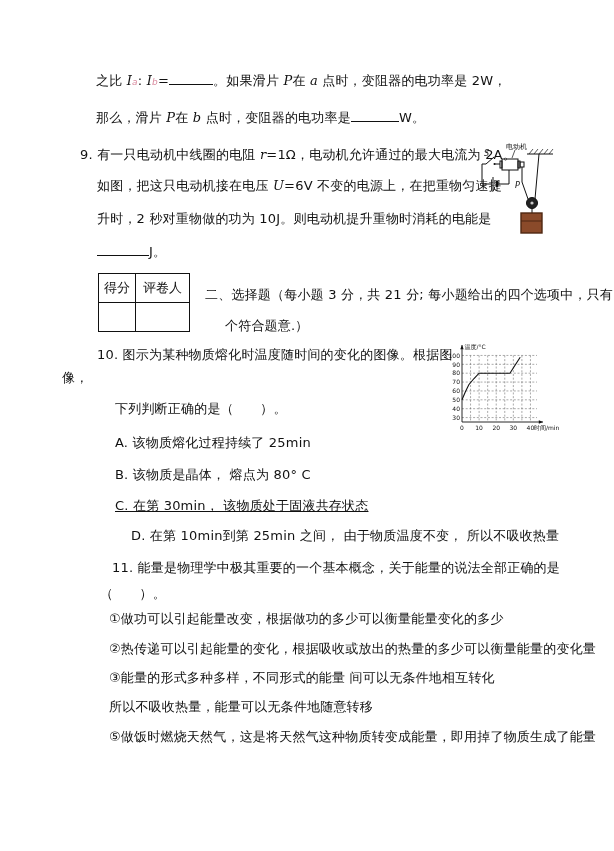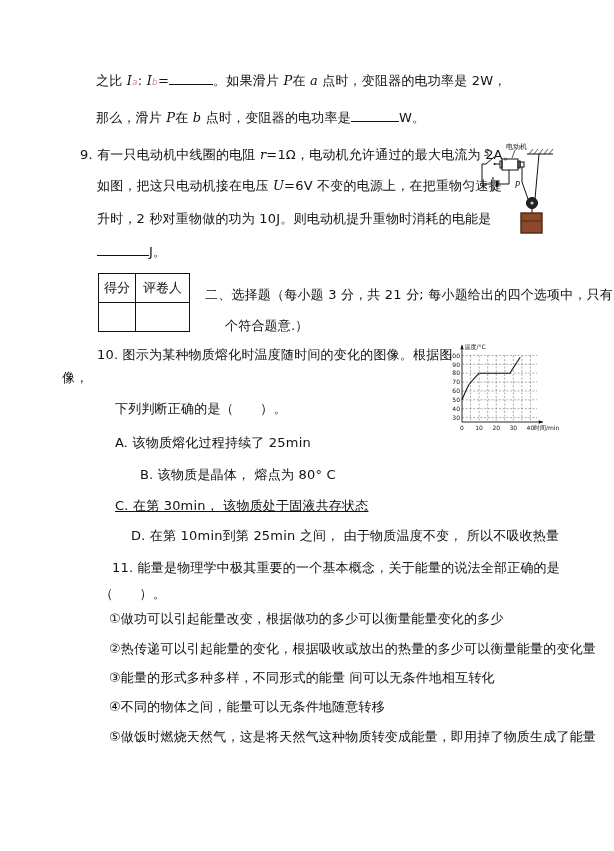--- a/index.html
+++ b/index.html
@@ -116,21 +116,21 @@
   </tbody>
     </table>
 
   <div class="line" style="left:205px; top:286px;">二、选择题（每小题 3 分，共 21 分; 每小题给出的四个选项中，只有</div>
   <div class="line" style="left:225px; top:317px;">个符合题意.）</div>
 
   <div class="line" style="left:97px; top:346px;text-align:right;">10.  图示为某种物质熔化时温度随时间的变化的图像。根据图</div>
   <div class="line" style="left:62px; top:369px;">像，</div>
   <div class="line" style="left:115px; top:400px;">下列判断正确的是（　　）。</div>
   <div class="line" style="left:115px; top:434px;">A. 该物质熔化过程持续了 25min</div>
-  <div class="line" style="left:115px; top:466px;margin-left:25px;">B. 该物质是晶体， 熔点为 80° C</div>
+  <div class="line" style="left:115px; top:466px;">B. 该物质是晶体， 熔点为 80° C</div>
   <div class="line" style="left:115px; top:497px;text-decoration:underline;">C. 在第 30min， 该物质处于固液共存状态</div>
   <div class="line" style="left:131px; top:527px;">D. 在第 10min到第 25min 之间， 由于物质温度不变， 所以不吸收热量</div>
 
   <svg id="melt-chart" style="left:447px; top:341px;" width="112" height="100" viewBox="0 0 112 100">
       <line x1="23.555555555555557" y1="14.4375" x2="23.555555555555557" y2="81" class="grid-line"></line>
       <line x1="32.111111111111114" y1="14.4375" x2="32.111111111111114" y2="81" class="grid-line"></line>
       <line x1="40.666666666666664" y1="14.4375" x2="40.666666666666664" y2="81" class="grid-line"></line>
       <line x1="49.22222222222222" y1="14.4375" x2="49.22222222222222" y2="81" class="grid-line"></line>
       <line x1="57.77777777777778" y1="14.4375" x2="57.77777777777778" y2="81" class="grid-line"></line>
       <line x1="66.33333333333333" y1="14.4375" x2="66.33333333333333" y2="81" class="grid-line"></line>
@@ -164,16 +164,16 @@
       <text x="17.5" y="8" class="axis-title">温度/°C</text>
       <text x="87" y="89" class="axis-title">时间/min</text>
       <polyline points="15.0,58.8 18.4,50.8 21.8,43.7 27.0,37.5 32.1,32.2 62.9,32.2 73.2,16.2" class="curve"></polyline>
     </svg>
 
   <div class="line" style="left:112px; top:559px;">11. 能量是物理学中极其重要的一个基本概念，关于能量的说法全部正确的是</div>
   <div class="line" style="left:100px; top:585px;">（　　）。</div>
   <div class="line" style="left:109px; top:610px;">①做功可以引起能量改变，根据做功的多少可以衡量能量变化的多少</div>
   <div class="line" style="left:109px; top:640px;">②热传递可以引起能量的变化，根据吸收或放出的热量的多少可以衡量能量的变化量</div>
   <div class="line" style="left:109px; top:669px;">③能量的形式多种多样，不同形式的能量 间可以无条件地相互转化</div>
-  <div class="line" style="left:109px; top:698px;">④不同的物体之间，能量可以无条件地随意转移</div>
+  <div class="line" style="left:109px; top:698px;">所以不吸收热量，能量可以无条件地随意转移</div>
   <div class="line" style="left:109px; top:728px;">⑤做饭时燃烧天然气，这是将天然气这种物质转变成能量，即用掉了物质生成了能量</div>
 
 </div>
 
 </body></html>

